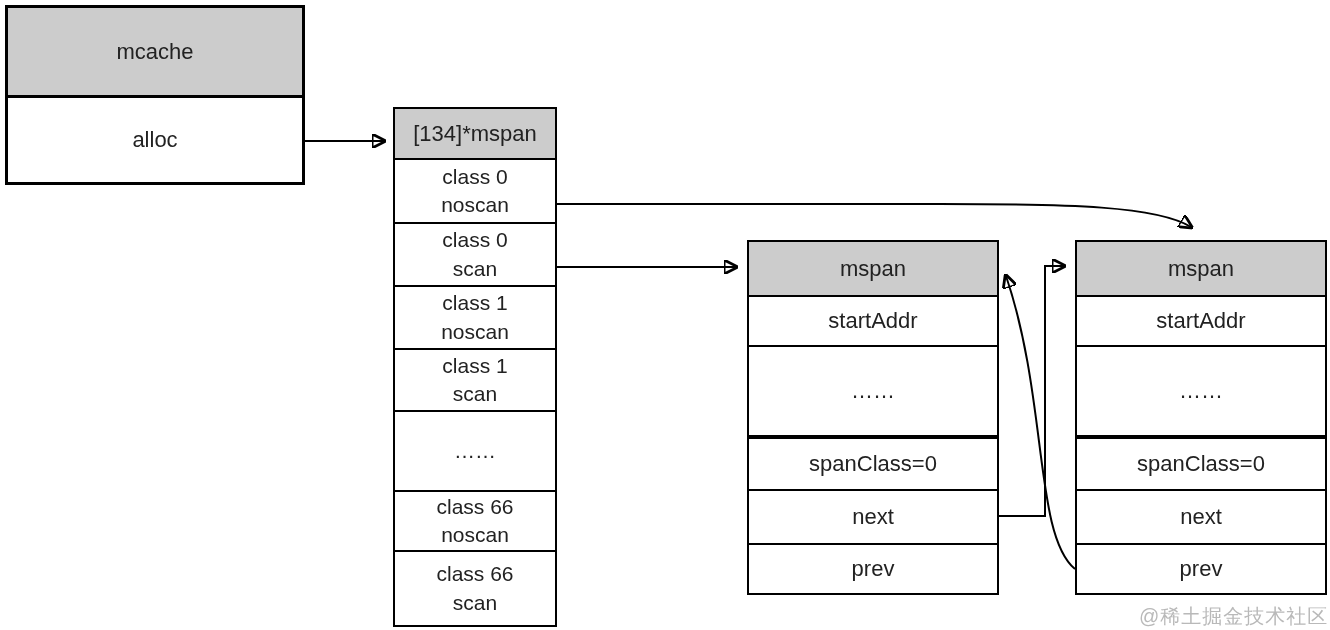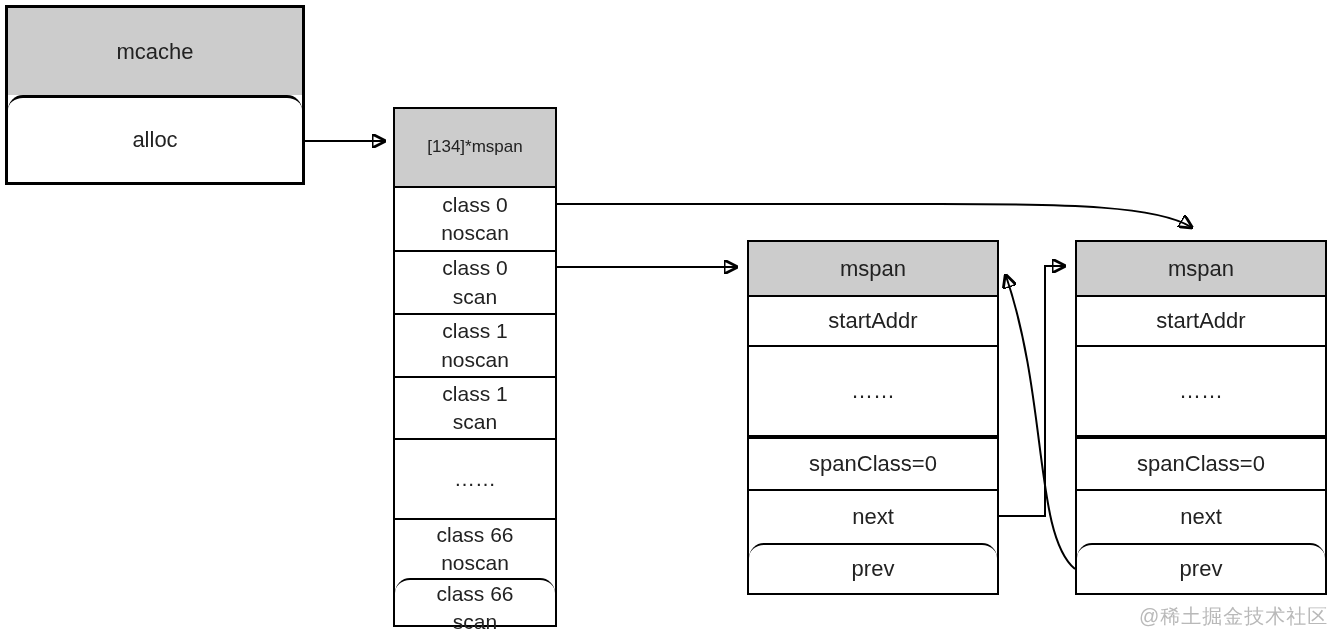--- a/index.html
+++ b/index.html
@@ -32,31 +32,31 @@
     display:flex;
     align-items:center;
     justify-content:center;
     text-align:center;
     white-space:pre-line;
     line-height:1.35;
     flex:0 0 auto;
   }
   .row + .row{border-top:2px solid var(--border);}
   .row.header{background:var(--header_fill);}
-  .row.fill{flex:1 1 auto;border-radius:15px;}
+  .row.fill{flex:1 1 auto;}
   .row.thick-top{border-top-width:4px;}
 
   
   .mcache{left:5px;top:5px;width:300px;height:180px;border-width:3px;font-size:22px;}
   .mcache .row{height:87px;}
   .mcache .row + .row{border-top-width:3px;}
 
   
   .span-array{left:393px;top:107px;width:164px;height:520px;font-size:21px;}
-  .span-array .header{height:77px;font-size:17px;}
+  .span-array .header{height:49px;font-size:22px;}
 
   
   .mspan{top:240px;width:252px;height:355px;font-size:22px;}
   .mspan-left{left:747px;}
   .mspan-right{left:1075px;}
   .mspan .header{height:53px;}
 
   .arrows{position:absolute;left:0;top:0;pointer-events:none;}
   .arrows path{stroke:var(--border);stroke-width:2;fill:none;}
 

